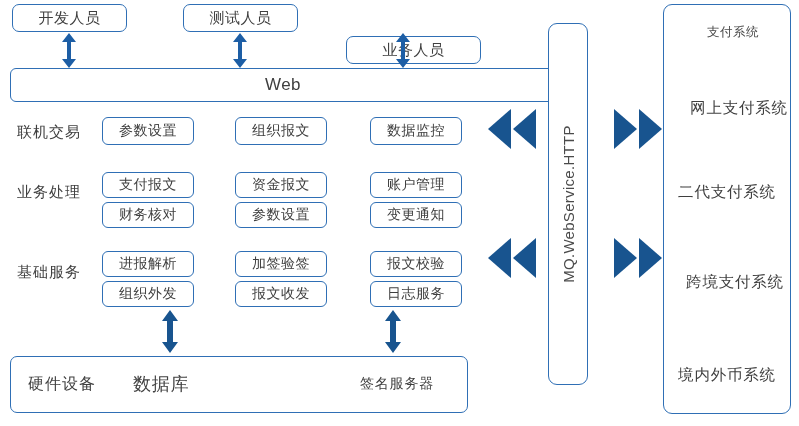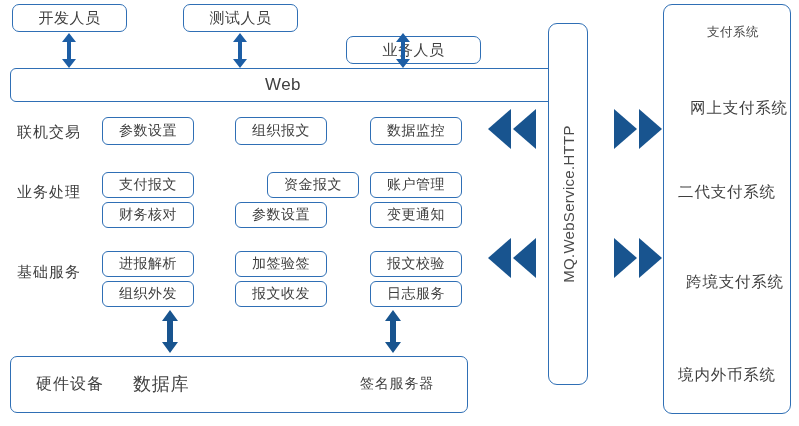--- a/index.html
+++ b/index.html
@@ -160,21 +160,21 @@
 
   <div class="row-label" style="left:17px; top:178px; width:80px; height:28px;">
     <span>业务处理</span>
   </div>
   <div class="box unit-box" style="left:102px; top:172px; width:92px; height:26px;">
     <span>支付报文</span>
   </div>
   <div class="box unit-box" style="left:102px; top:202px; width:92px; height:26px;">
     <span>财务核对</span>
   </div>
-  <div class="box unit-box" style="left:235px; top:172px; width:92px; height:26px;margin-left:32px;">
+  <div class="box unit-box" style="left:235px; top:172px; width:92px; height:26px;">
     <span>资金报文</span>
   </div>
   <div class="box unit-box" style="left:235px; top:202px; width:92px; height:26px;">
     <span>参数设置</span>
   </div>
   <div class="box unit-box" style="left:370px; top:172px; width:92px; height:26px;">
     <span>账户管理</span>
   </div>
   <div class="box unit-box" style="left:370px; top:202px; width:92px; height:26px;">
     <span>变更通知</span>
@@ -203,21 +203,21 @@
   </div>
 
   <svg class="arrow-svg" style="left:160px; top:310px;" width="20" height="43" viewBox="0 0 20 43">
     <polygon class="arrow-fill-dark" points="10,0 18,11 13,11 13,32 18,32 10,43 2,32 7,32 7,11 2,11"></polygon>
   </svg>
   <svg class="arrow-svg" style="left:383px; top:310px;" width="20" height="43" viewBox="0 0 20 43">
     <polygon class="arrow-fill-dark" points="10,0 18,11 13,11 13,32 18,32 10,43 2,32 7,32 7,11 2,11"></polygon>
   </svg>
 
   <div class="hw-bar" style="left:10px; top:356px; width:458px; height:57px;"></div>
-  <div class="hw-text" style="left:36px; top:371px; height:26px; font-size:16px; letter-spacing:1px;">
+  <div class="hw-text" style="left:28px; top:371px; height:26px; font-size:16px; letter-spacing:1px;">
     <span>硬件设备</span>
   </div>
   <div class="hw-text" style="left:133px; top:373px; height:22px; font-size:18px; letter-spacing:0.8px;">
     <span>数据库</span>
   </div>
   <div class="hw-text" style="left:360px; top:373px; height:22px; font-size:14px; letter-spacing:0.8px;">
     <span>签名服务器</span>
   </div>
 
   <svg class="arrow-svg" style="left:488px; top:109px;" width="50" height="40" viewBox="0 0 50 40">

